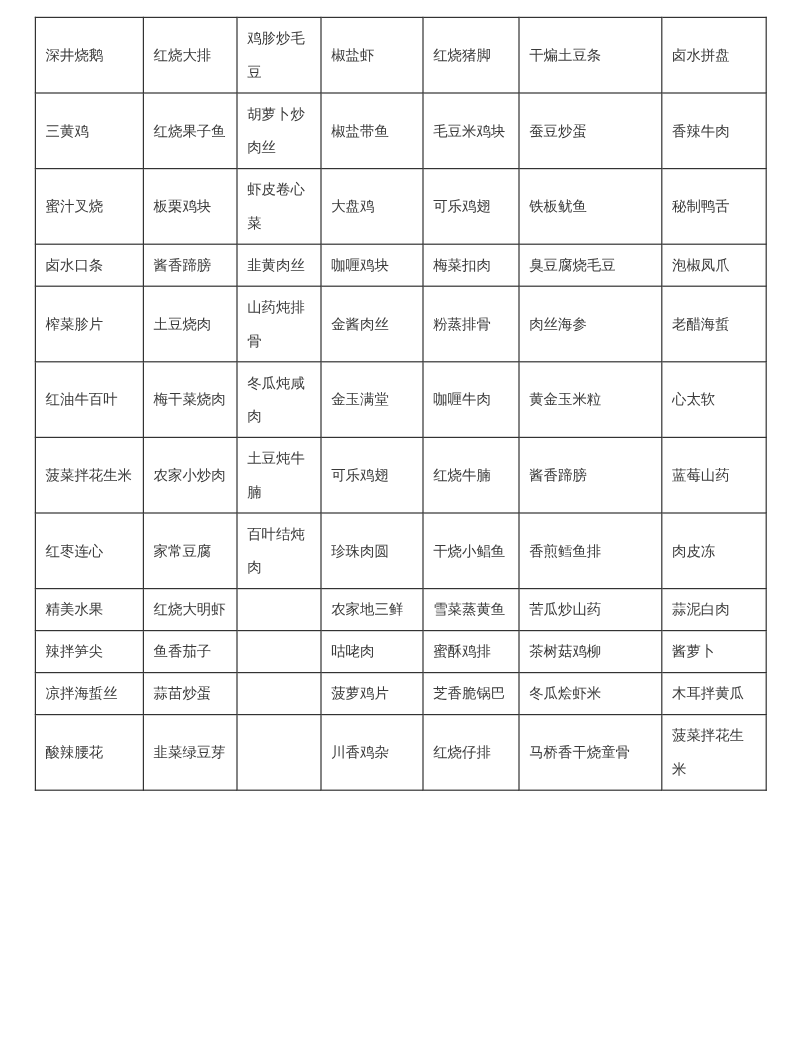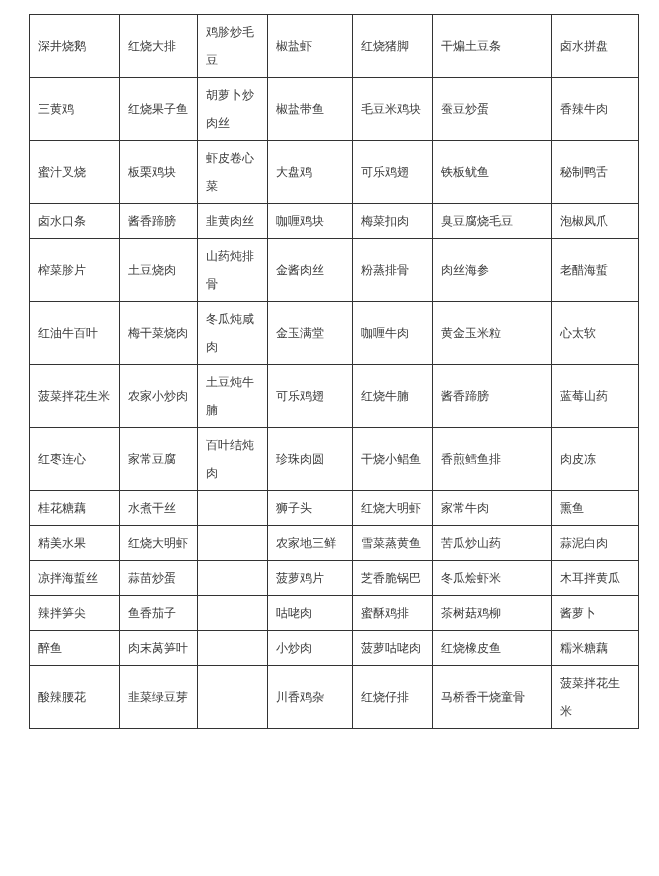--- a/index.html
+++ b/index.html
@@ -121,63 +121,45 @@
         <tr>
           <td>红枣连心</td>
           <td>家常豆腐</td>
           <td>百叶结炖肉</td>
           <td>珍珠肉圆</td>
           <td>干烧小鲳鱼</td>
           <td>香煎鳕鱼排</td>
           <td>肉皮冻</td>
         </tr>
         <tr>
-          <td>桂花糖藕</td>
-          <td>水煮干丝</td>
-          <td></td>
-          <td>狮子头</td>
-          <td>红烧大明虾</td>
-          <td>家常牛肉</td>
-          <td>熏鱼</td>
-        </tr>
-        <tr>
           <td>精美水果</td>
           <td>红烧大明虾</td>
           <td></td>
           <td>农家地三鲜</td>
           <td>雪菜蒸黄鱼</td>
           <td>苦瓜炒山药</td>
           <td>蒜泥白肉</td>
-        </tr>
-        <tr>
-          <td>凉拌海蜇丝</td>
-          <td>蒜苗炒蛋</td>
-          <td></td>
-          <td>菠萝鸡片</td>
-          <td>芝香脆锅巴</td>
-          <td>冬瓜烩虾米</td>
-          <td>木耳拌黄瓜</td>
         </tr>
         <tr>
           <td>辣拌笋尖</td>
           <td>鱼香茄子</td>
           <td></td>
           <td>咕咾肉</td>
           <td>蜜酥鸡排</td>
           <td>茶树菇鸡柳</td>
           <td>酱萝卜</td>
         </tr>
         <tr>
-          <td>醉鱼</td>
-          <td>肉末莴笋叶</td>
+          <td>凉拌海蜇丝</td>
+          <td>蒜苗炒蛋</td>
           <td></td>
-          <td>小炒肉</td>
-          <td>菠萝咕咾肉</td>
-          <td>红烧橡皮鱼</td>
-          <td>糯米糖藕</td>
+          <td>菠萝鸡片</td>
+          <td>芝香脆锅巴</td>
+          <td>冬瓜烩虾米</td>
+          <td>木耳拌黄瓜</td>
         </tr>
         <tr>
           <td>酸辣腰花</td>
           <td>韭菜绿豆芽</td>
           <td></td>
           <td>川香鸡杂</td>
           <td>红烧仔排</td>
           <td>马桥香干烧童骨</td>
           <td>菠菜拌花生米</td>
         </tr>

